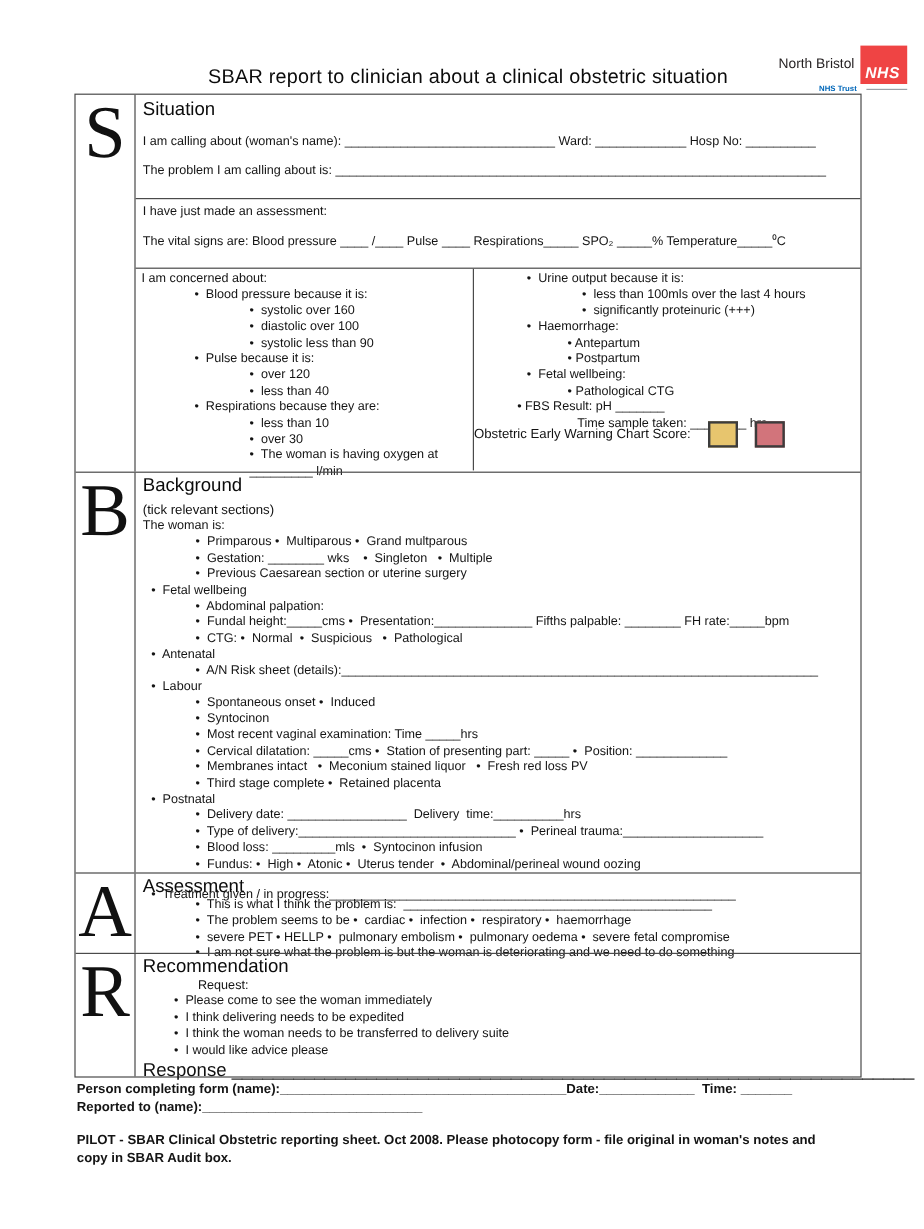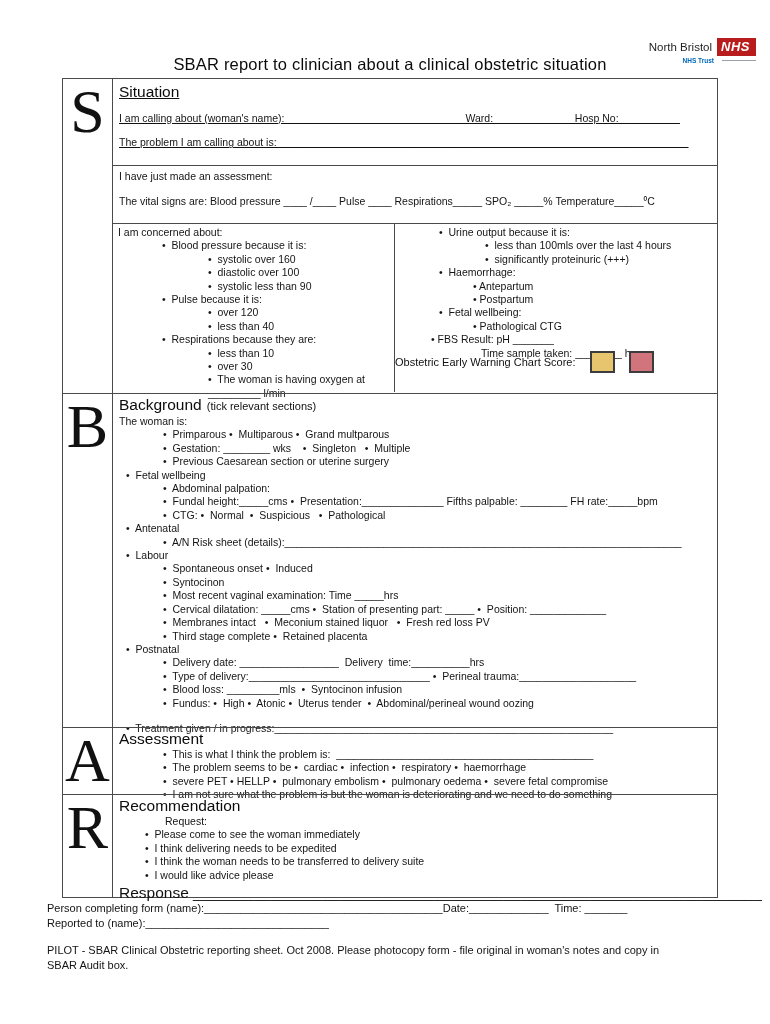--- a/index.html
+++ b/index.html
@@ -4,22 +4,22 @@
 <style>
   * { margin:0; padding:0; box-sizing:border-box; }
   html,body { width:770px; height:1024px; background:#fff; color:#111;
     font-family:"Liberation Sans", sans-serif; }
   .page { position:relative; width:762px; height:1024px; background:#fff; overflow:hidden; }
 
   
   .logo { position:absolute; top:38px; right:6px; width:130px; }
   .logo-top { display:flex; align-items:center; justify-content:flex-end; gap:5px; }
   .logo-org { font-size:11.5px; color:#231f20; }
-  .nhs-box { background:#b91c1c; color:#fff; font-weight:bold; font-style:italic;
-    font-size:13px; padding:1px 6px 2px 4px; letter-spacing:.5px; }
+  .nhs-box { background:#ef4444; color:#fff; font-weight:bold; font-style:italic;
+    font-size:13px; padding:15px 6px 2px 4px; letter-spacing:.5px; }
   .logo-bottom { display:flex; align-items:center; justify-content:flex-end; gap:8px; margin-top:1px; }
   .logo-trust { font-size:6.5px; color:#0067b9; font-weight:bold; }
   .logo-line { width:34px; height:1px; background:#9aa0a6; }
 
   
   .title { position:absolute; top:55px; left:62px; width:656px; text-align:center;
     font-size:16.5px; color:#0b0b0b; letter-spacing:.2px; }
 
   
   .form-table { position:absolute; left:62px; top:78px; width:656px; height:820px;
@@ -33,55 +33,55 @@
 
   .row-s { height:315px; }
   .row-b { height:334px; }
   .row-a { height:67px; }
   .row-r { height:103px; }
 
   .sec-heading { font-size:15.5px; color:#0b0b0b; }
   .ln { font-size:10.5px; line-height:13.4px; white-space:pre-wrap; color:#141414; }
 
   
-  .s-box1 { height:86px; padding:4px 6px 0 6px;text-decoration:underline; }
+  .s-box1 { height:86px; padding:4px 6px 0 6px; }
   .s-box1 .ln { margin-top:11px; }
   .s-box2 { height:58px; border-top:1px solid #4a4a4a; padding:4px 6px 0 6px; }
   .s-box2 .ln + .ln { margin-top:12px; }
   .s-box3 { height:169px; border-top:1px solid #4a4a4a; display:flex; }
   .s-left { width:282px; flex:0 0 282px; border-right:1px solid #4a4a4a; padding:2px 4px 0 5px; }
   .s-right { flex:1; padding:2px 4px 0 0; position:relative; }
 
   .pl-a { padding-left:44px; }   
   .pl-b { padding-left:90px; }   
   .pl-c { padding-left:78px; }   
   .pl-d { padding-left:36px; }   
   .pl-e { padding-left:86px; }   
 
   .score-row { position:absolute; left:0; bottom:19px; display:flex; align-items:center; }
   .score-label { font-size:11px; }
   .score-box { width:25px; height:22px; border:2px solid #3c3c3c; margin-left:14px; }
 
   
   .bc { padding:2px 6px 0 6px; }
-  .b-head { display:flex; align-items:baseline; gap:5px; margin-bottom:1px; }
+  .b-head { display:flex; align-items:baseline; gap:5px; margin-bottom:1px;flex-direction:column; }
   .b-note { font-size:11px; }
   .pl0 { padding-left:0; }
   .pl1 { padding-left:7px; }     
   .pl2 { padding-left:44px; }    
   .mt { margin-top:12px; }
 
   .ac { padding:2px 6px 0 6px; }
   .rc { padding:2px 6px 0 6px; position:relative; height:100%; }
   .r-request { padding-left:46px; }
   .r-bullet { padding-left:26px; }
   .response { font-size:15.5px; margin-top:2px; white-space:pre; }
 
   
-  .footer { position:absolute; left:47px; top:901px; width:660px; }
+  .footer { position:absolute; left:64px; top:901px; width:660px;font-weight:bold; }
   .footer .ln { font-size:11px; line-height:14.5px; }
   .pilot { margin-top:13px; width:628px; font-size:11.5px; line-height:14.5px; white-space:normal; }
 </style>
 </head>
 <body>
 <div class="page">
 
   <div class="logo">
     <div class="logo-top">
       <span class="logo-org">North Bristol</span>

